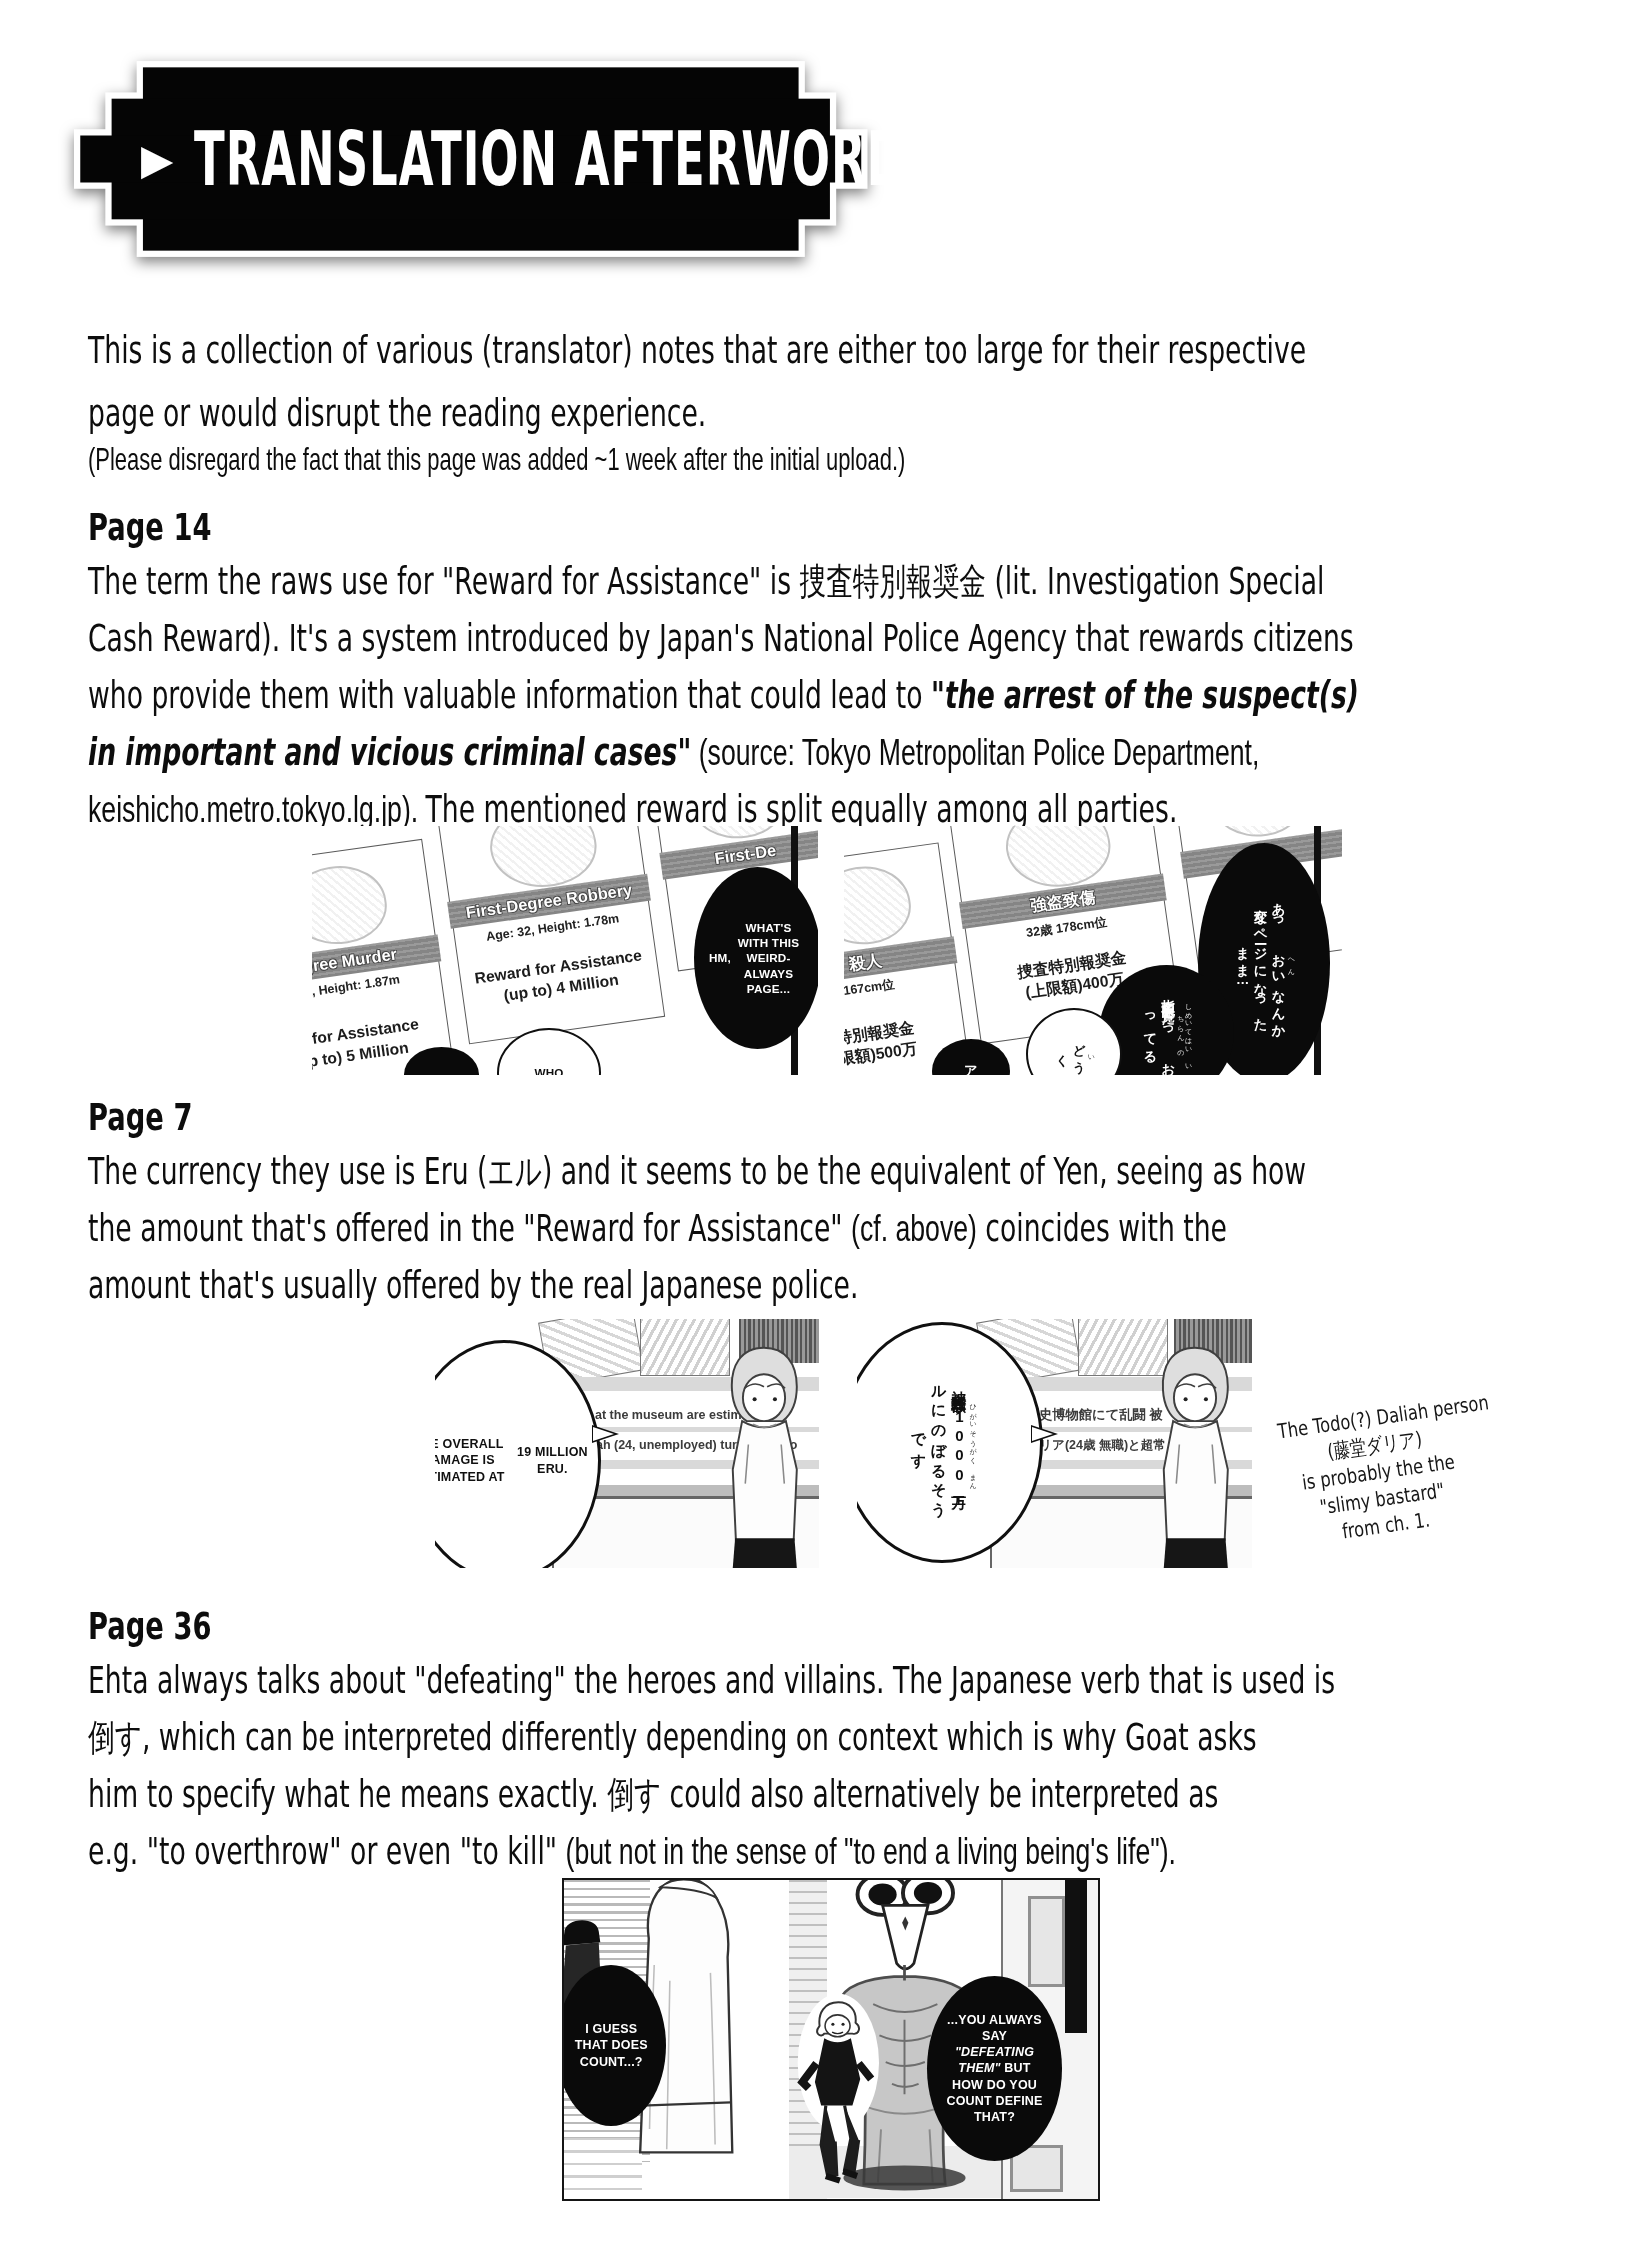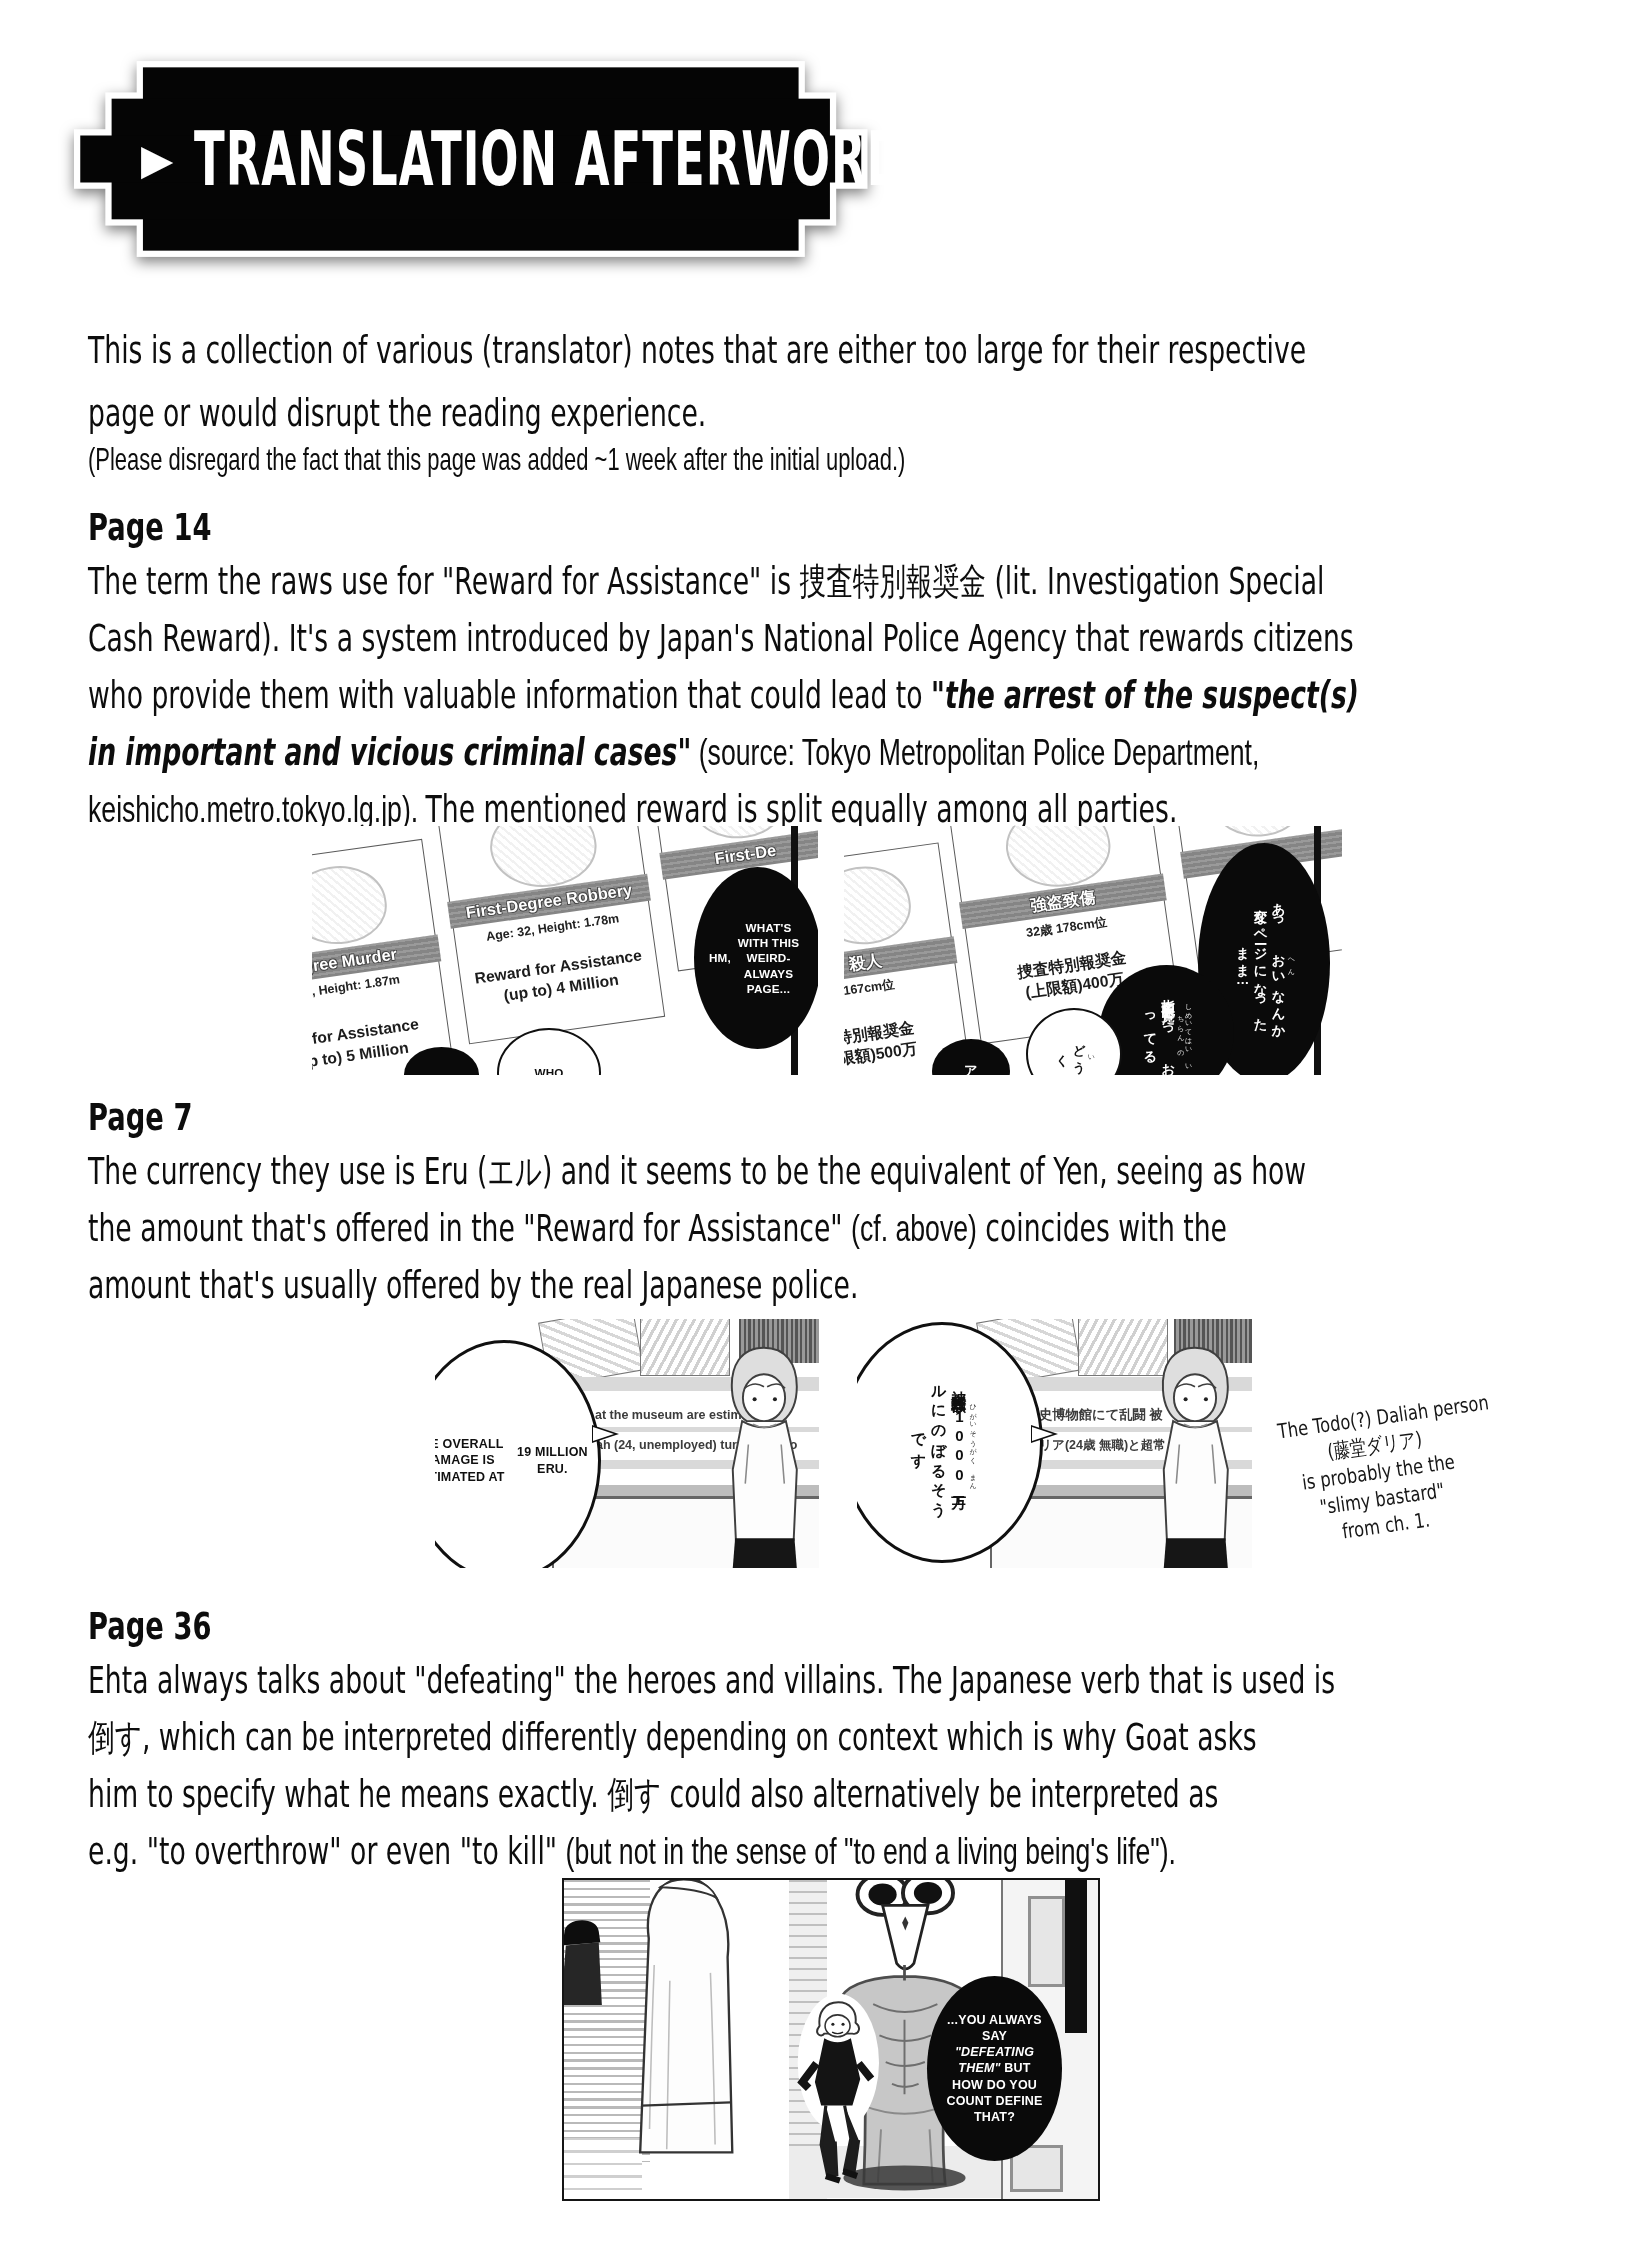--- a/index.html
+++ b/index.html
@@ -292,20 +292,23 @@
       <path d="M30,96 L12,120 L20,128 M84,96 L100,116" stroke="#141414" stroke-width="10" fill="none"></path>
       <path d="M42,150 L36,200 L44,238 L56,238 L54,196 M66,150 L74,192 L66,232 L78,236 L84,194" fill="#1d1d1d" stroke="#1d1d1d" stroke-width="4"></path>
       <path d="M42,240 L60,246 M64,234 L82,240" stroke="#111" stroke-width="8"></path>
     </svg>
 
     <div class="abs" style="left:437px;top:0;width:97px;height:319px;background:#f4f4f4;border-left:2.3px solid #777;"></div>
     <div class="win" style="left:464px;top:15.7px;width:31px;height:85px;"></div>
     <div class="win" style="left:446px;top:265px;width:47px;height:41px;"></div>
     <div class="blackline" style="left:501px;top:0;width:22px;height:153px;"></div>
 
+    <div class="bubble bk" style="left:-7.8px;top:85px;width:110px;height:161px;">
+      <div class="btxt" style="width:78px;font-size:12.5px;">I GUESS THAT DOES COUNT...?</div>
+    </div>
     <div class="bubble bk" style="left:363px;top:96px;width:135px;height:185px;">
       <div class="btxt" style="width:102px;font-size:12.5px;">
         <span>...YOU ALWAYS SAY </span><span class="bi">"DEFEATING THEM"</span><span> BUT HOW DO YOU COUNT DEFINE THAT?</span>
       </div>
     </div>
   </div>
 
 </div>
 
 

